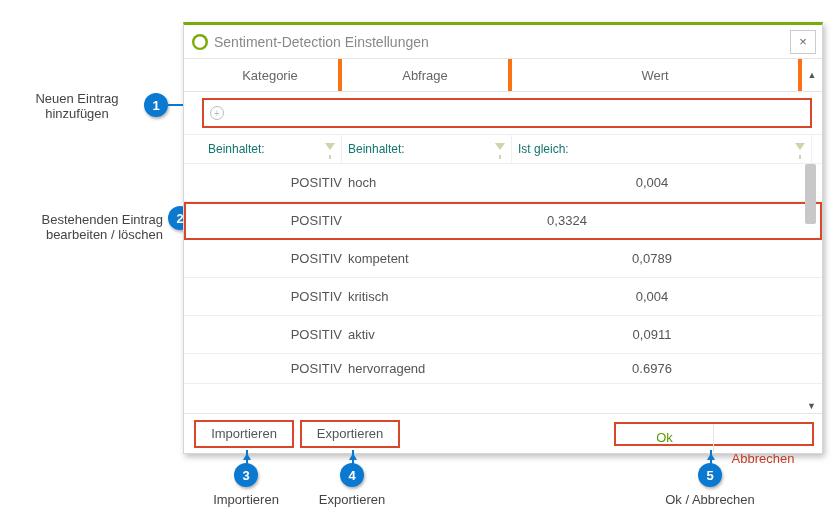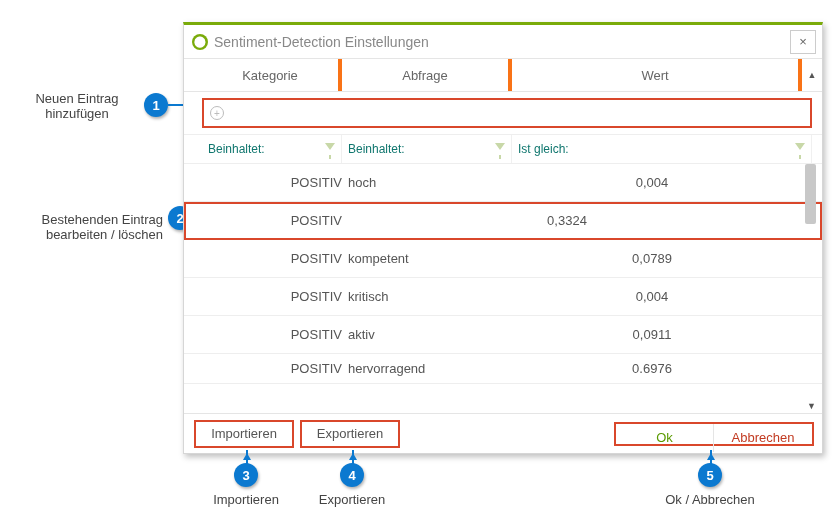--- a/index.html
+++ b/index.html
@@ -45,21 +45,21 @@
 .row .rc2 { width: 170px; padding-left: 6px; }
 .row .rc3 { flex: 1; text-align: center; padding-right: 8px; }
 .row.hl { outline: 2px solid #d9472b; outline-offset: -2px; }
 
 .footer { height: 40px; border-top: 1px solid #e5e5e5; display: flex; align-items: center; padding: 0 8px; }
 .fbtn { height: 28px; display: flex; align-items: center; justify-content: center; font-size: 13px; cursor: pointer; }
 .fimp { width: 100px; border: 2px solid #d9472b; color: #555; margin-left: 2px; }
 .fexp { width: 100px; border: 2px solid #d9472b; color: #555; margin-left: 6px; }
 .fok-ab { margin-left: auto; height: 24px; border: 2px solid #d9472b; display: flex; }
 .fok { width: 98px; color: #5a9a00; border-right: 1px solid #e5e5e5; }
-.fab { width: 98px; color: #c23b22; }
+.fab { width: 98px; color: #c23b22; margin-top: 21px; }
 
 .bottom-annot { position: absolute; font-size: 13px; color: #444; text-align: center; }
 .vline { position: absolute; width: 2px; background: #0b79d0; }
 .vline::after { content: ""; position: absolute; left: -3px; top: -1px; border: 4px solid transparent; border-bottom: 7px solid #0b79d0; }
 </style>
 </head>
 <body>
 
 <div class="annot" style="left:18px; top:91px; width:118px;text-align:center;">
   <span>Neuen Eintrag hinzufügen</span>

